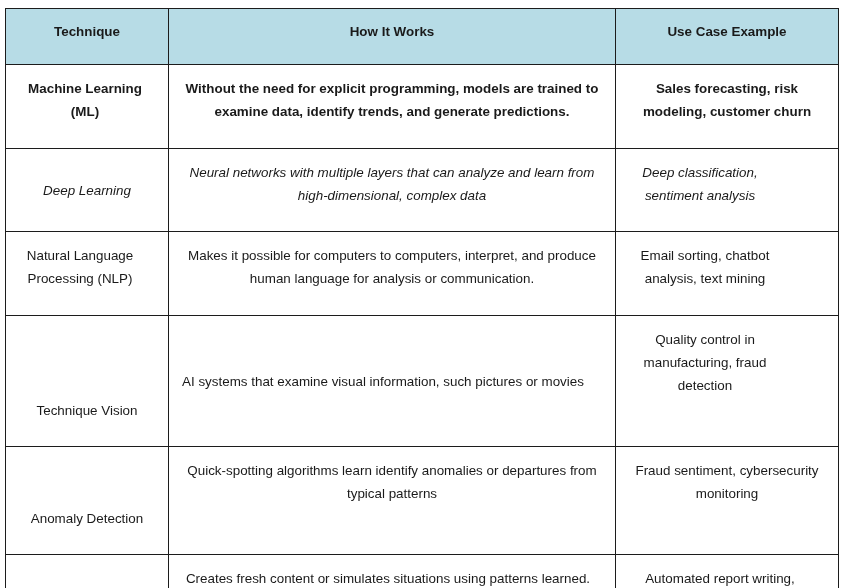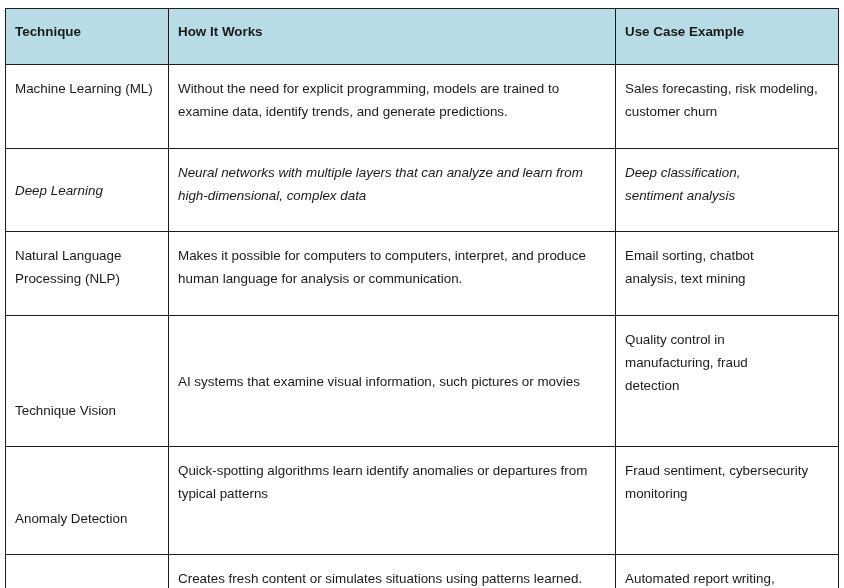--- a/index.html
+++ b/index.html
@@ -1,26 +1,26 @@
 <!DOCTYPE html>
 <html><head>
   <meta charset="utf-8">
   <style>
     html, body { margin: 0; padding: 0; background: #ffffff; }
     body { width: 844px; height: 588px; position: relative; overflow: hidden;
            font-family: "Liberation Sans", "DejaVu Sans", sans-serif; color: #1a1a1a; }
     table.tbl { position: absolute; left: 5px; top: 8px; border-collapse: collapse;
                 table-layout: fixed; width: 833px; }
     table.tbl td, table.tbl th { border: 1.5px solid #1c1c1c; vertical-align: top;
-                padding: 12px 9px 0 9px; font-size: 13.4px; line-height: 23px; text-align: left; }
+                padding: 12px 9px 0 9px; font-size: 13.4px; line-height: 23px; text-align: center; }
     table.tbl th { background: #b7dce6; font-weight: bold; height: 44px; padding-top: 11px; }
     col.c1 { width: 163px; } col.c2 { width: 447px; } col.c3 { width: 223px; }
     td.tech.bottom { vertical-align: bottom; padding-bottom: 24px; }
     td.tech.mid { vertical-align: middle; padding-top: 0; }
-    tr.r1 td { height: 71px; }
+    tr.r1 td { height: 71px; font-weight: bold; }
     tr.r2 td { height: 70px; font-style: italic; }
     tr.r3 td { height: 71px; }
     tr.r4 td { height: 94px; }
     tr.r5 td { height: 71px; }
     tr.r6 td { height: 70px; }
     td .txt { display: block; }
   </style>
 </head>
 <body>
 

